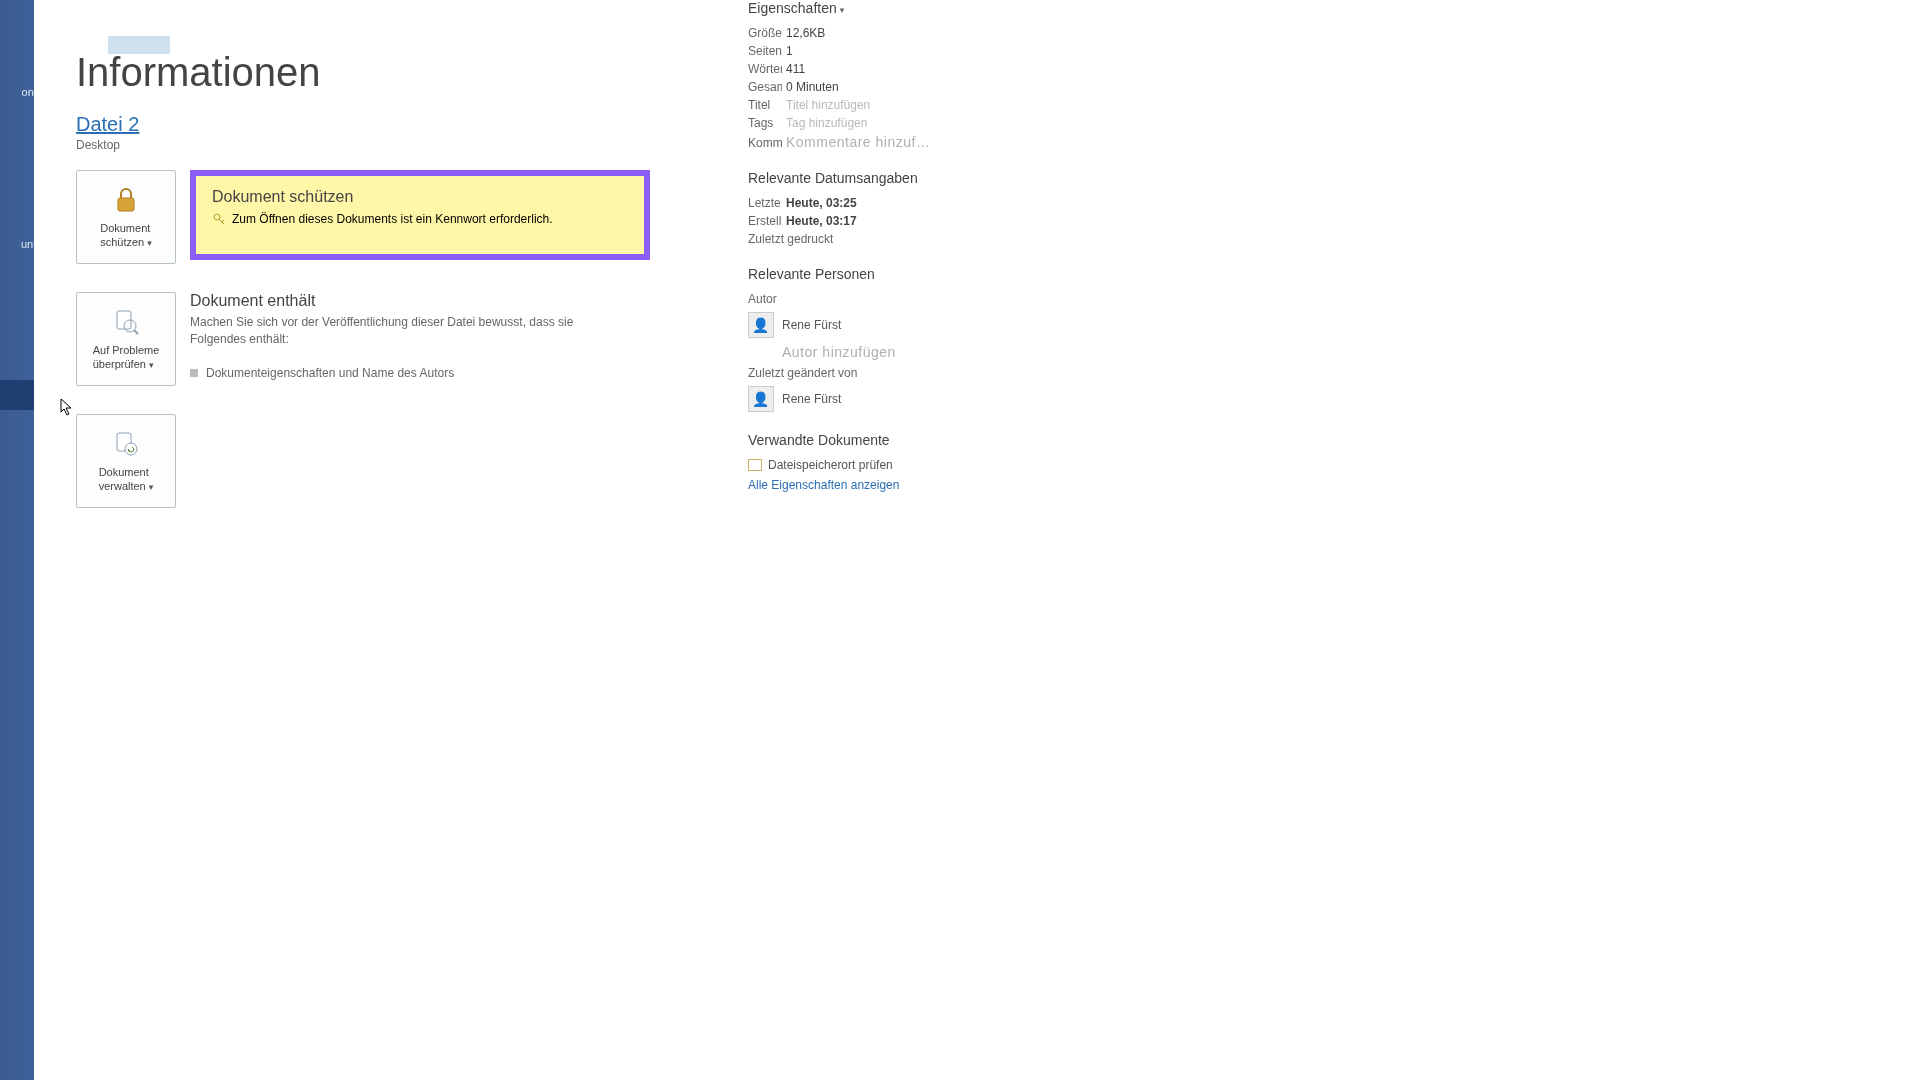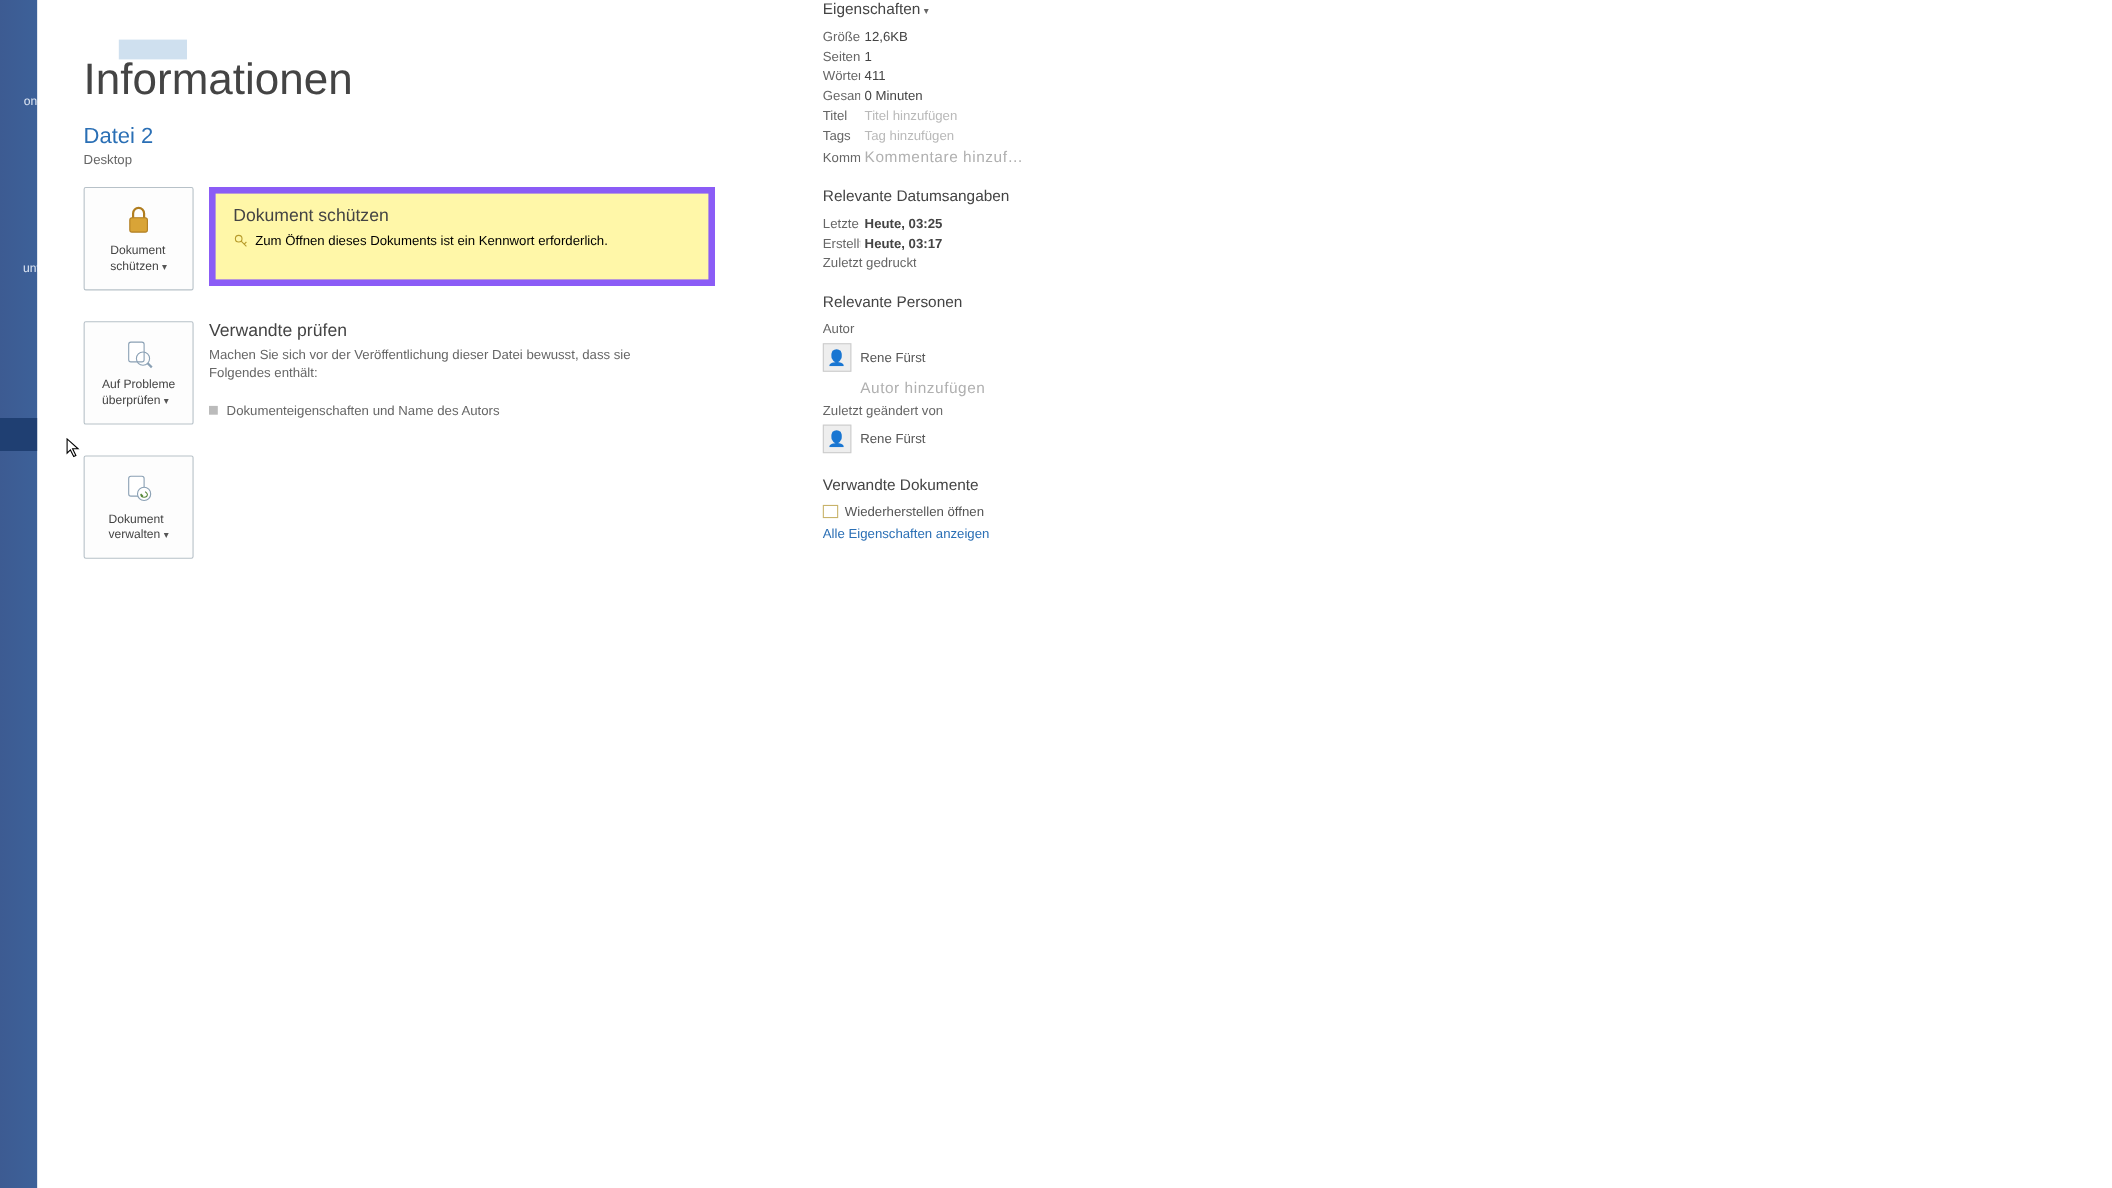--- a/index.html
+++ b/index.html
@@ -43,21 +43,21 @@
   flex: 0 0 auto;
 }
 .top-placeholder {
   position: absolute; left: 74px; top: 36px; width: 62px; height: 18px; background: #cfe0ef;
 }
 .page-title {
   margin-top: 14px;
   font-size: 40px; font-weight: 300; color: #444;
 }
 .doc-title {
-  margin-top: 18px; font-size: 20px; color: #2a6fb5;
+  margin-top: 18px; font-size: 20px; color: #2a6fb5; text-decoration: underline;
 }
 .doc-location { font-size: 12px; color: #666; margin-top: 2px; }
 
 .card-row { display: flex; align-items: flex-start; gap: 14px; margin-top: 18px; }
 
 .tile-btn {
   width: 100px; height: 94px; border: 1px solid #b7c1c8; border-radius: 2px;
   display: flex; flex-direction: column; align-items: center; justify-content: center;
   font-size: 11px; color: #444; background: #fdfdfd; cursor: pointer; text-align: left; line-height: 1.25;
 }
@@ -168,21 +168,21 @@
         <span class="tile-ic">
           <svg width="30" height="30" viewBox="0 0 30 30">
             <rect x="6" y="4" width="14" height="18" rx="2" fill="#fff" stroke="#8aa0b4"></rect>
             <circle cx="19" cy="19" r="6" fill="none" stroke="#8aa0b4"></circle>
             <path d="M23 23 L27 27" stroke="#8aa0b4" stroke-width="2"></path>
           </svg>
         </span>
         <span><span>Auf Probleme</span><br><span>überprüfen</span> <span class="tile-caret">▾</span></span>
       </div>
       <div class="inspect-text">
-        <h3>Verwandte prüfen</h3>
+        <h3>Dokument enthält</h3>
         <p>Machen Sie sich vor der Veröffentlichung dieser Datei bewusst, dass sie Folgendes enthält:</p>
         <div class="bullet-row">
           <span class="sq"></span>
           <span>Dokumenteigenschaften und Name des Autors</span>
         </div>
       </div>
     </div>
 
     <div class="card-row manage-block">
       <div class="tile-btn">
@@ -256,21 +256,21 @@
         <span class="k" style="width:auto">Zuletzt geändert von</span>
       </div>
     <div class="person-row">
       <span class="avatar">👤</span>
       <span>Rene Fürst</span>
     </div>
 
     <h4 class="sub">Verwandte Dokumente</h4>
     <div class="file-loc">
       <span class="folder-ic"></span>
-      <span>Wiederherstellen öffnen</span>
+      <span>Dateispeicherort prüfen</span>
     </div>
     <span class="link">Alle Eigenschaften anzeigen</span>
   </div>
 </div>
 
 <span class="cursor">
   <svg width="14" height="18" viewBox="0 0 14 18">
       <path d="M1 1 L1 14 L4 11 L7 17 L9 16 L6 10 L11 10 Z" fill="#fff" stroke="#000"></path>
     </svg>
 </span>

